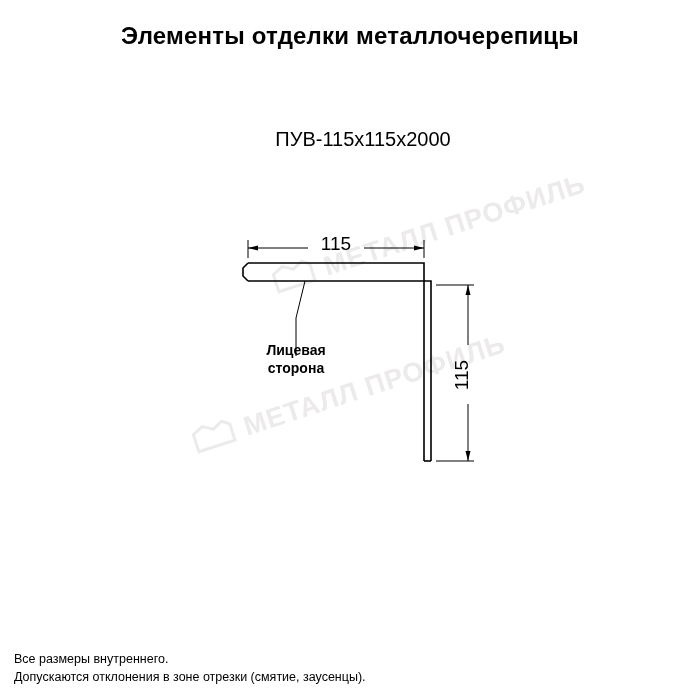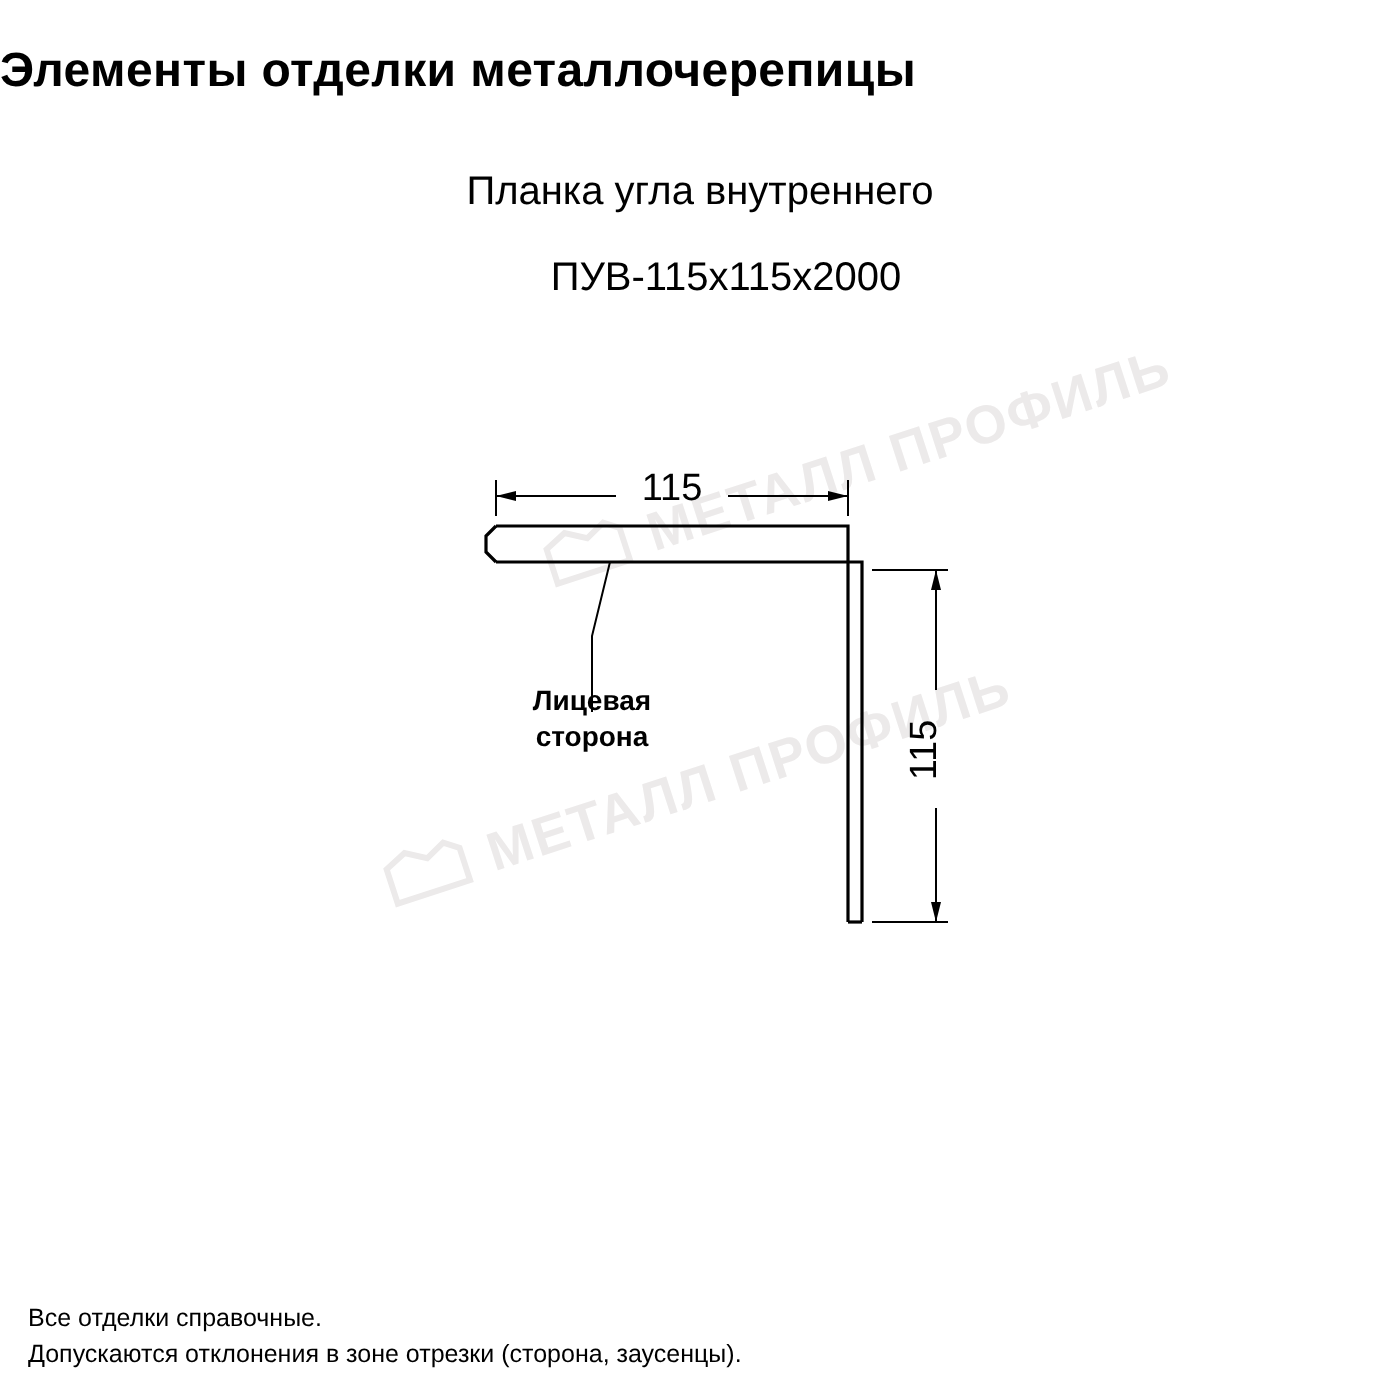--- a/index.html
+++ b/index.html
@@ -20,21 +20,21 @@
     width: 700px;
     height: 700px;
   }
 
   
   .title-main {
     position: absolute;
     top: 22px;
     left: 0;
     width: 700px;
-    text-align: left;
+    text-align: center;
     font-size: 24px;
     font-weight: bold;
     letter-spacing: 0.2px;
   }
   .title-sub {
     position: absolute;
     top: 85px;
     left: 0;
     width: 700px;
     text-align: center;
@@ -90,21 +90,20 @@
     line-height: 18px;
   }
   .footer div { white-space: nowrap; }
 </style>
 </head>
 <body>
 
 <div class="page">
 
   <div class="title-main">Элементы отделки металлочерепицы</div>
-  <div class="title-sub">Планка угла внутреннего</div>
   <div class="title-code">ПУВ-115x115x2000</div>
 
   <div class="watermark wm-1">
     <span class="wm-logo">
       <svg width="44" height="30" viewBox="0 0 44 30">
         <path d="M3 26 L3 8 L14 3 L24 9 L34 4 L41 9 L41 26 Z" fill="none" stroke="#eceaea" stroke-width="3"></path>
       </svg>
     </span><span>МЕТАЛЛ ПРОФИЛЬ</span>
   </div>
   <div class="watermark wm-2">
@@ -158,17 +157,17 @@
 
     <text x="336" y="250" text-anchor="middle" font-family="Liberation Sans, sans-serif" font-size="19" fill="#000000">115</text>
 
     <text x="468" y="375" text-anchor="middle" font-family="Liberation Sans, sans-serif" font-size="19" fill="#000000" transform="rotate(-90 468 375)">115</text>
 
     <text x="296" y="355" text-anchor="middle" font-family="Liberation Sans, sans-serif" font-size="14" font-weight="bold" fill="#000000">Лицевая</text>
     <text x="296" y="373" text-anchor="middle" font-family="Liberation Sans, sans-serif" font-size="14" font-weight="bold" fill="#000000">сторона</text>
   </svg>
 
   <div class="footer">
-    <div>Все отделки справочные.</div>
-    <div>Допускаются отклонения в зоне отрезки (сторона, заусенцы).</div>
+    <div>Все размеры внутреннего.</div>
+    <div>Допускаются отклонения в зоне отрезки (смятие, заусенцы).</div>
   </div>
 
 </div>
 
 </body></html>

